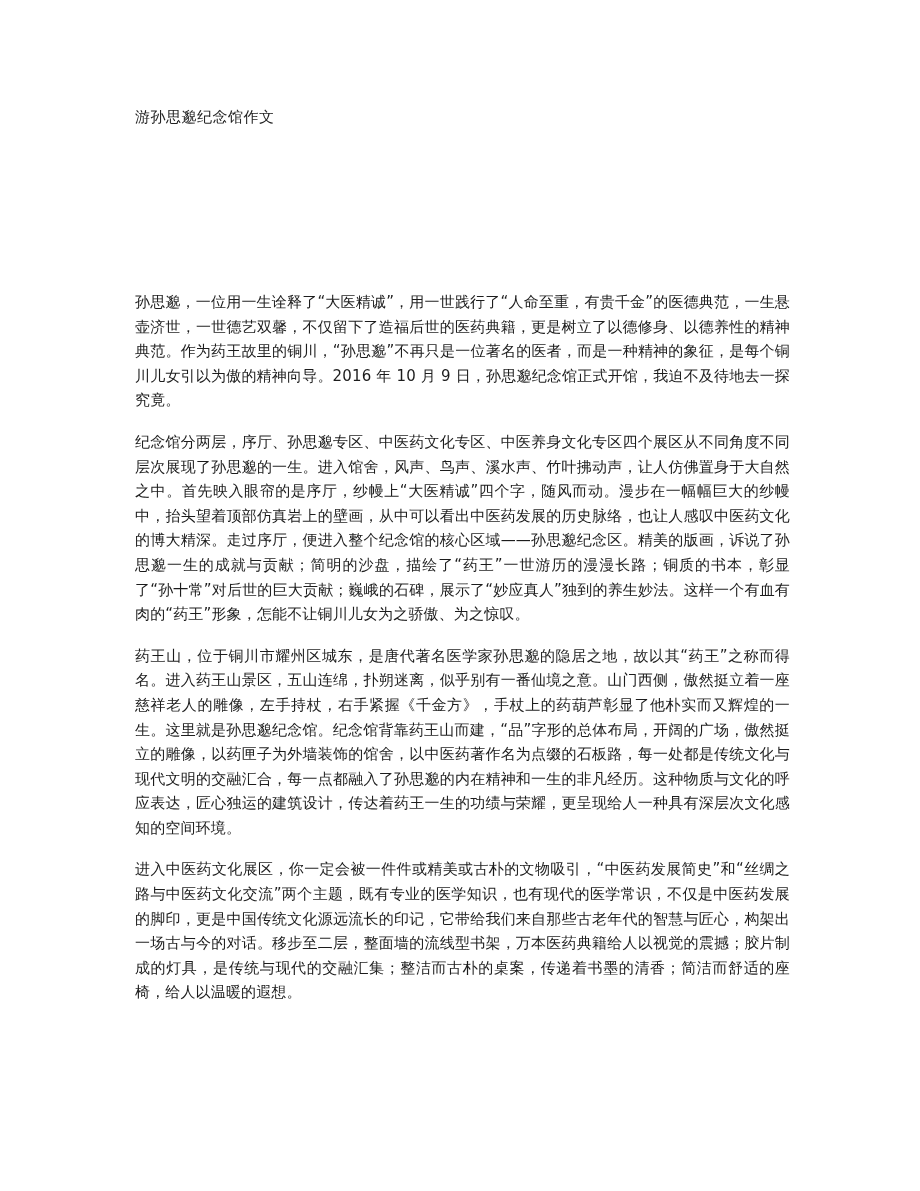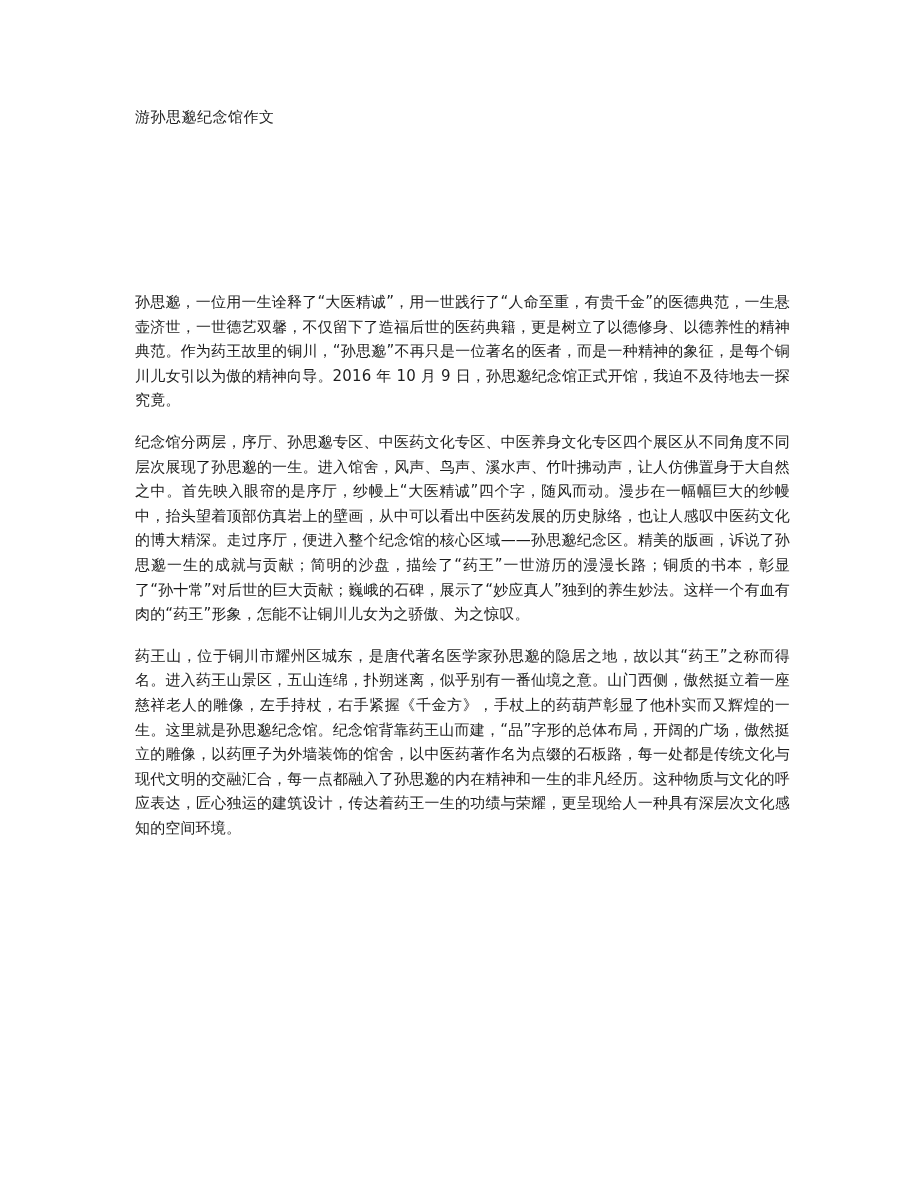--- a/index.html
+++ b/index.html
@@ -14,14 +14,15 @@
   </style>
 </head>
 <body>
 
 <div class="page">
   <h1 class="title">游孙思邈纪念馆作文</h1>
   <div class="body-text">
     <p class="para">孙思邈，一位用一生诠释了“大医精诚”，用一世践行了“人命至重，有贵千金”的医德典范，一生悬壶济世，一世德艺双馨，不仅留下了造福后世的医药典籍，更是树立了以德修身、以德养性的精神典范。作为药王故里的铜川，“孙思邈”不再只是一位著名的医者，而是一种精神的象征，是每个铜川儿女引以为傲的精神向导。2016 年 10 月 9 日，孙思邈纪念馆正式开馆，我迫不及待地去一探究竟。</p>
     <p class="para">纪念馆分两层，序厅、孙思邈专区、中医药文化专区、中医养身文化专区四个展区从不同角度不同层次展现了孙思邈的一生。进入馆舍，风声、鸟声、溪水声、竹叶拂动声，让人仿佛置身于大自然之中。首先映入眼帘的是序厅，纱幔上“大医精诚”四个字，随风而动。漫步在一幅幅巨大的纱幔中，抬头望着顶部仿真岩上的壁画，从中可以看出中医药发展的历史脉络，也让人感叹中医药文化的博大精深。走过序厅，便进入整个纪念馆的核心区域——孙思邈纪念区。精美的版画，诉说了孙思邈一生的成就与贡献；简明的沙盘，描绘了“药王”一世游历的漫漫长路；铜质的书本，彰显了“孙十常”对后世的巨大贡献；巍峨的石碑，展示了“妙应真人”独到的养生妙法。这样一个有血有肉的“药王”形象，怎能不让铜川儿女为之骄傲、为之惊叹。</p>
     <p class="para">药王山，位于铜川市耀州区城东，是唐代著名医学家孙思邈的隐居之地，故以其“药王”之称而得名。进入药王山景区，五山连绵，扑朔迷离，似乎别有一番仙境之意。山门西侧，傲然挺立着一座慈祥老人的雕像，左手持杖，右手紧握《千金方》，手杖上的药葫芦彰显了他朴实而又辉煌的一生。这里就是孙思邈纪念馆。纪念馆背靠药王山而建，“品”字形的总体布局，开阔的广场，傲然挺立的雕像，以药匣子为外墙装饰的馆舍，以中医药著作名为点缀的石板路，每一处都是传统文化与现代文明的交融汇合，每一点都融入了孙思邈的内在精神和一生的非凡经历。这种物质与文化的呼应表达，匠心独运的建筑设计，传达着药王一生的功绩与荣耀，更呈现给人一种具有深层次文化感知的空间环境。</p>
+    <p class="para">进入中医药文化展区，你一定会被一件件或精美或古朴的文物吸引，“中医药发展简史”和“丝绸之路与中医药文化交流”两个主题，既有专业的医学知识，也有现代的医学常识，不仅是中医药发展的脚印，更是中国传统文化源远流长的印记，它带给我们来自那些古老年代的智慧与匠心，构架出一场古与今的对话。移步至二层，整面墙的流线型书架，万本医药典籍给人以视觉的震撼；胶片制成的灯具，是传统与现代的交融汇集；整洁而古朴的桌案，传递着书墨的清香；简洁而舒适的座椅，给人以温暖的遐想。</p>
   </div>
 </div>
 
 </body></html>

